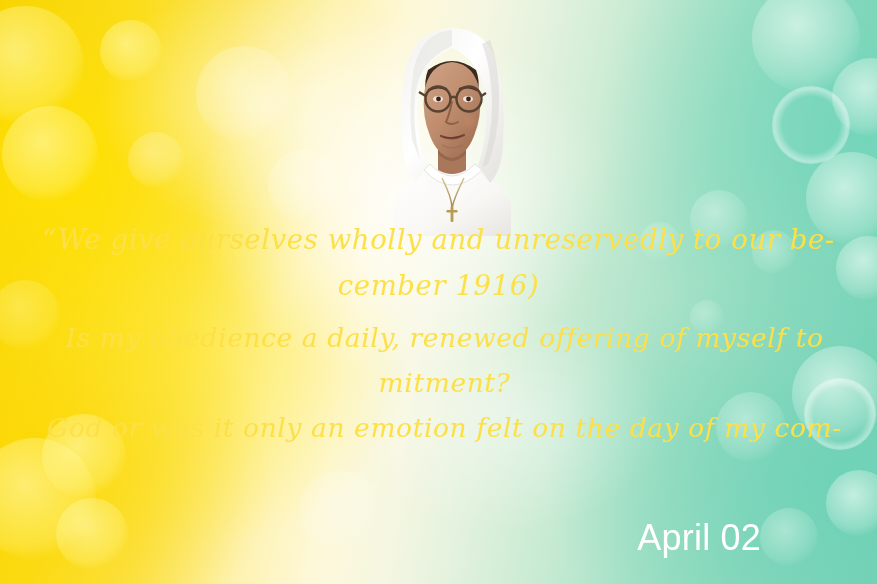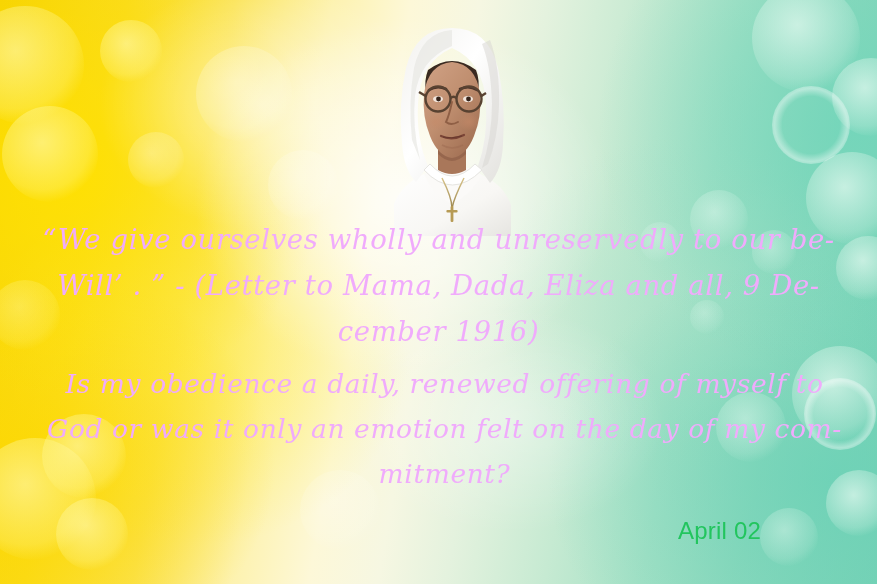--- a/index.html
+++ b/index.html
@@ -89,21 +89,21 @@
   #text-block {
     position: absolute;
     left: 0;
     top: 216px;
     width: 877px;
     z-index: 4;
     text-align: center;
   }
   .quote-line, .reflect-line {
     font-family: "DejaVu Serif", serif;
-    color: #f0abfc;
+    color: #fde047;
     white-space: pre;
     letter-spacing: .6px;
   }
   .quote-line {
     font-size: 27.5px;
     line-height: 46px;
     font-style: italic;
   }
   .reflect-line {
     font-size: 26.5px;
@@ -111,22 +111,22 @@
     font-style: italic;
   }
   #reflection { margin-top: 7px; padding-left: 12px; }
 
   #date-label {
     position: absolute;
     right: 116px;
     top: 517px;
     z-index: 5;
     font-family: "Liberation Sans", sans-serif;
-    font-size: 24px;
-    color: #22c55e;
+    font-size: 36px;
+    color: #ffffff;
     letter-spacing: .2px;
   }
 </style>
 </head>
 <body>
 
 <div id="card">
 
   <div class="bg-base"></div>
   <div class="bg-soft-a"></div>
@@ -238,25 +238,24 @@
       <g fill="#b79b55">
         <rect x="78.6" y="188" width="2.8" height="16" rx="1"></rect>
         <rect x="74.4" y="192" width="11.2" height="2.6" rx="1"></rect>
       </g>
     </svg>
   </div>
 
   <div id="text-block">
     <div id="quote">
       <div class="quote-line">“We give ourselves wholly and unreservedly to our be-</div>
-      <div class="quote-line">Will’ . ” - (Letter to Mama, Dada, Eliza and all, 9 De-</div>
       <div class="quote-line">cember 1916)</div>
     </div>
     <div id="reflection">
       <div class="reflect-line">Is my obedience a daily, renewed offering of myself to</div>
+      <div class="reflect-line">mitment?</div>
       <div class="reflect-line">God or was it only an emotion felt on the day of my com-</div>
-      <div class="reflect-line">mitment?</div>
     </div>
   </div>
 
   <div id="date-label">April 02</div>
 
 </div>
 
 </body></html>

